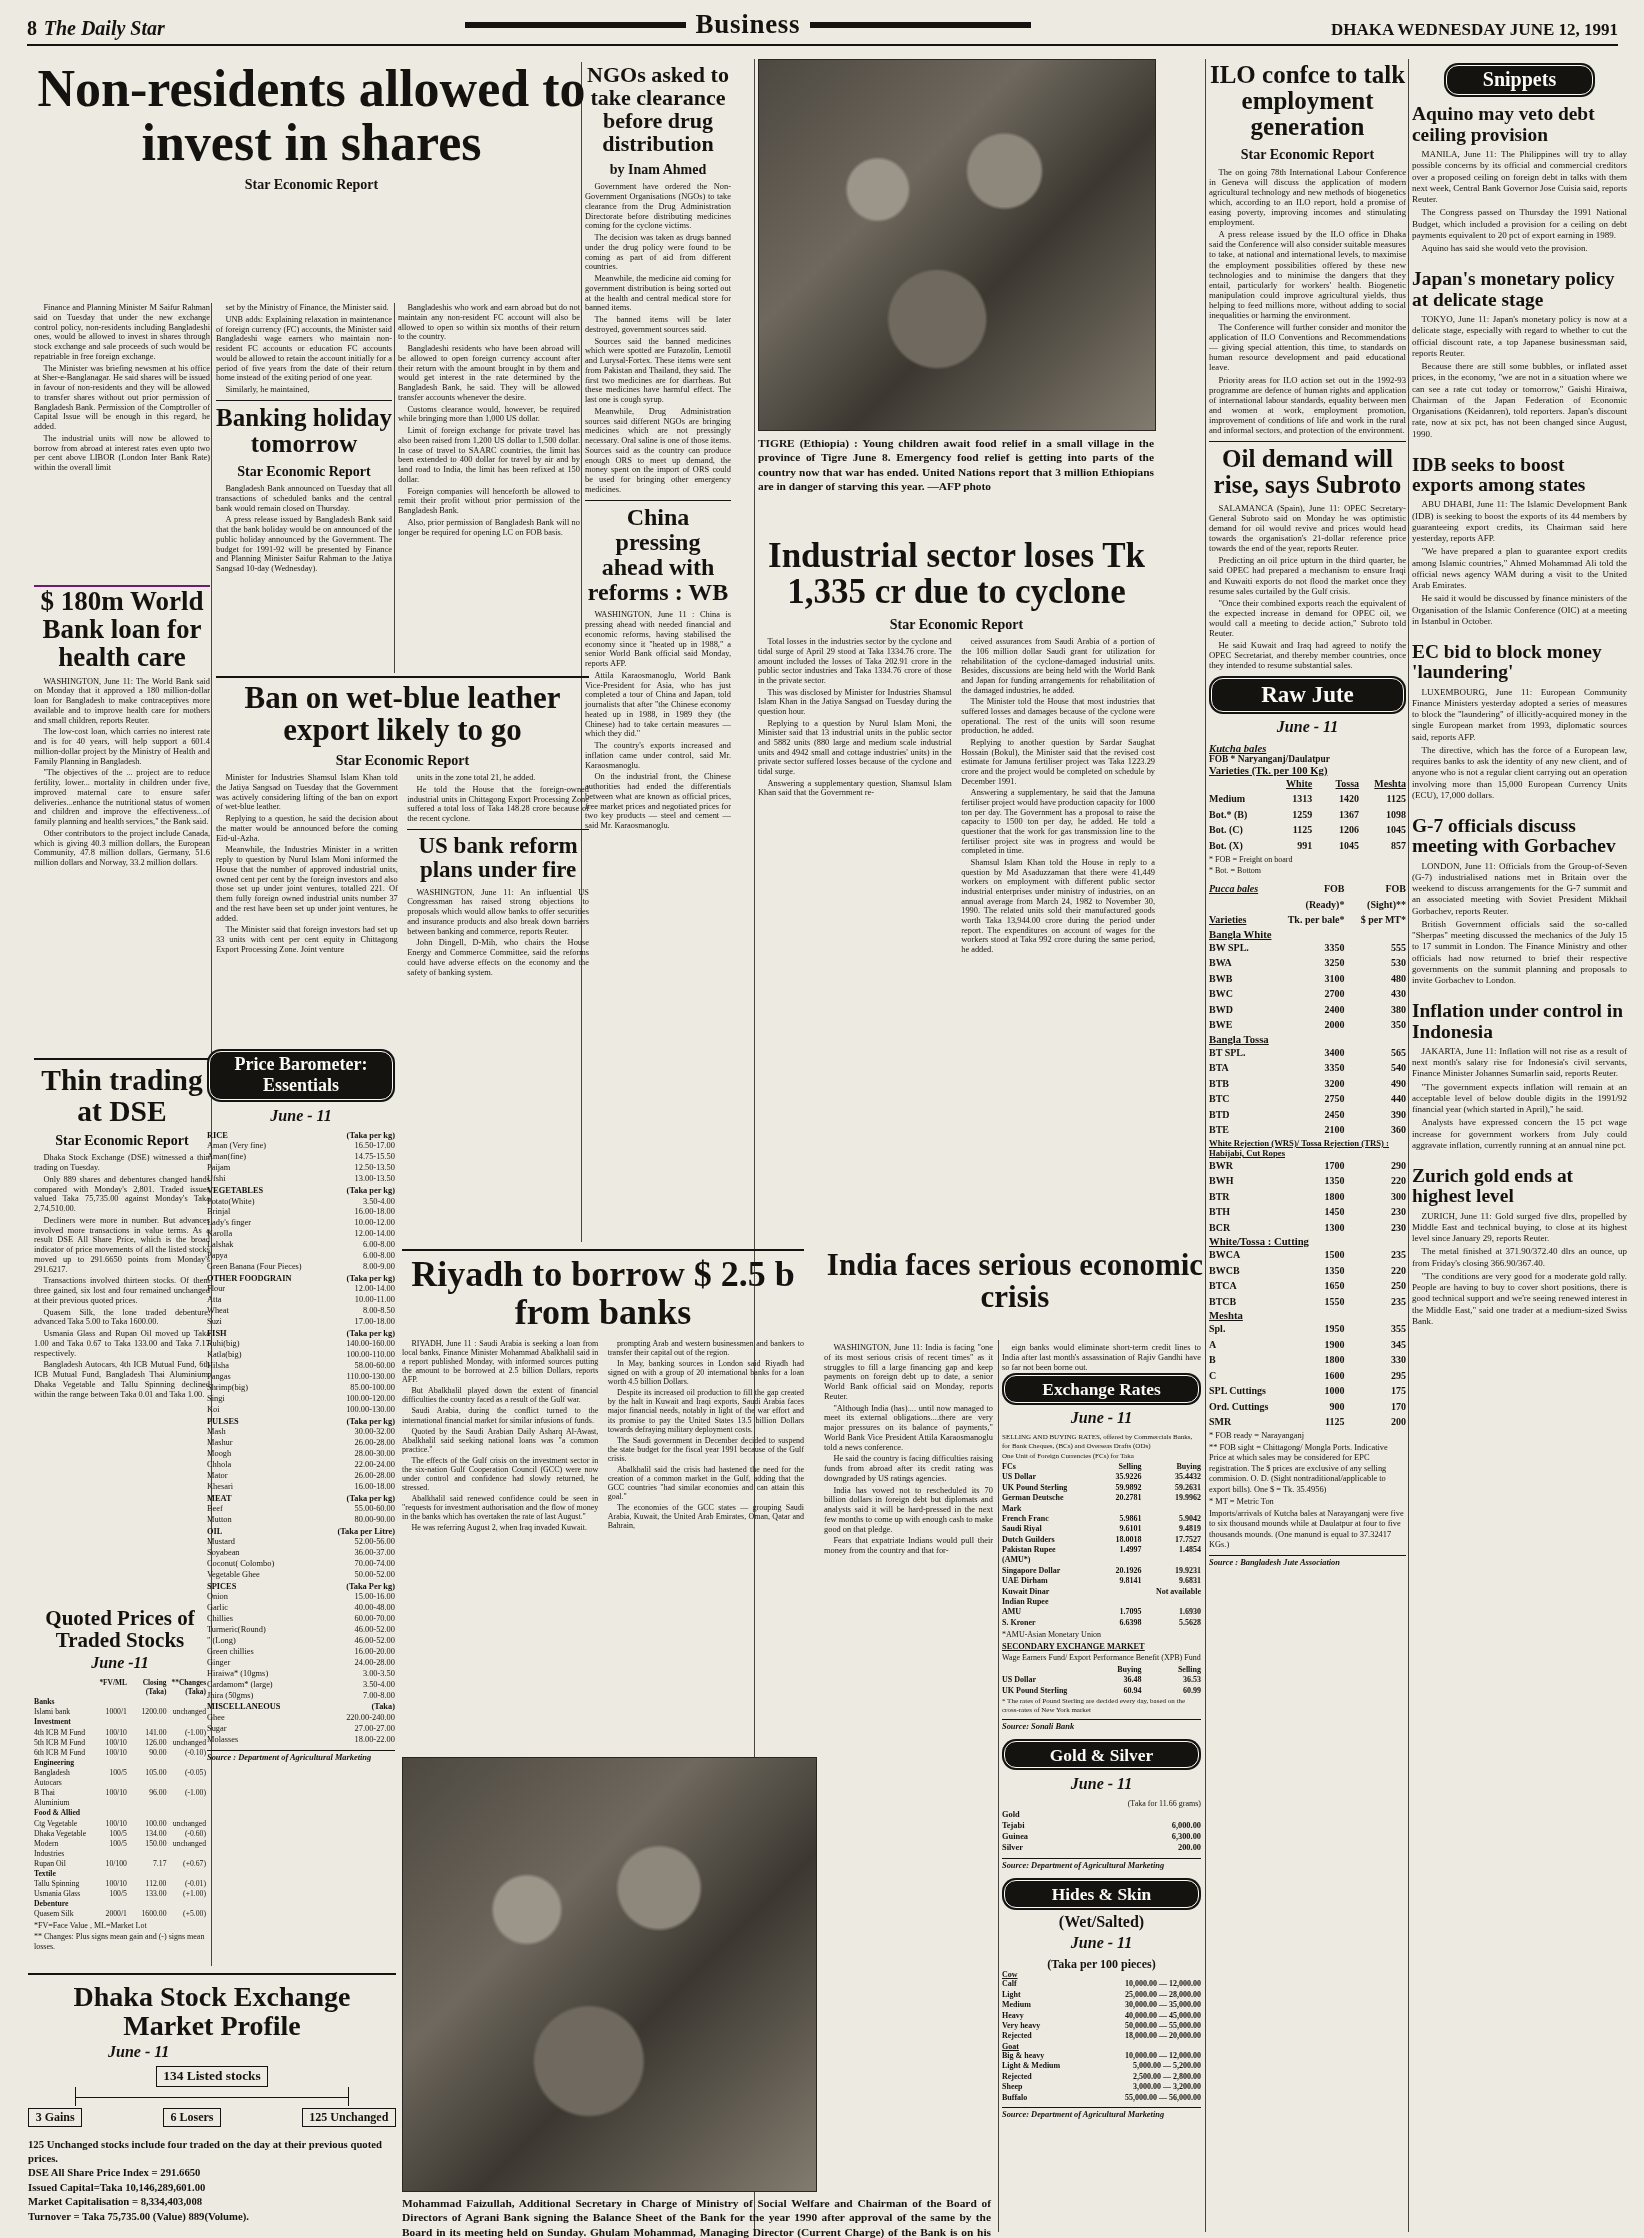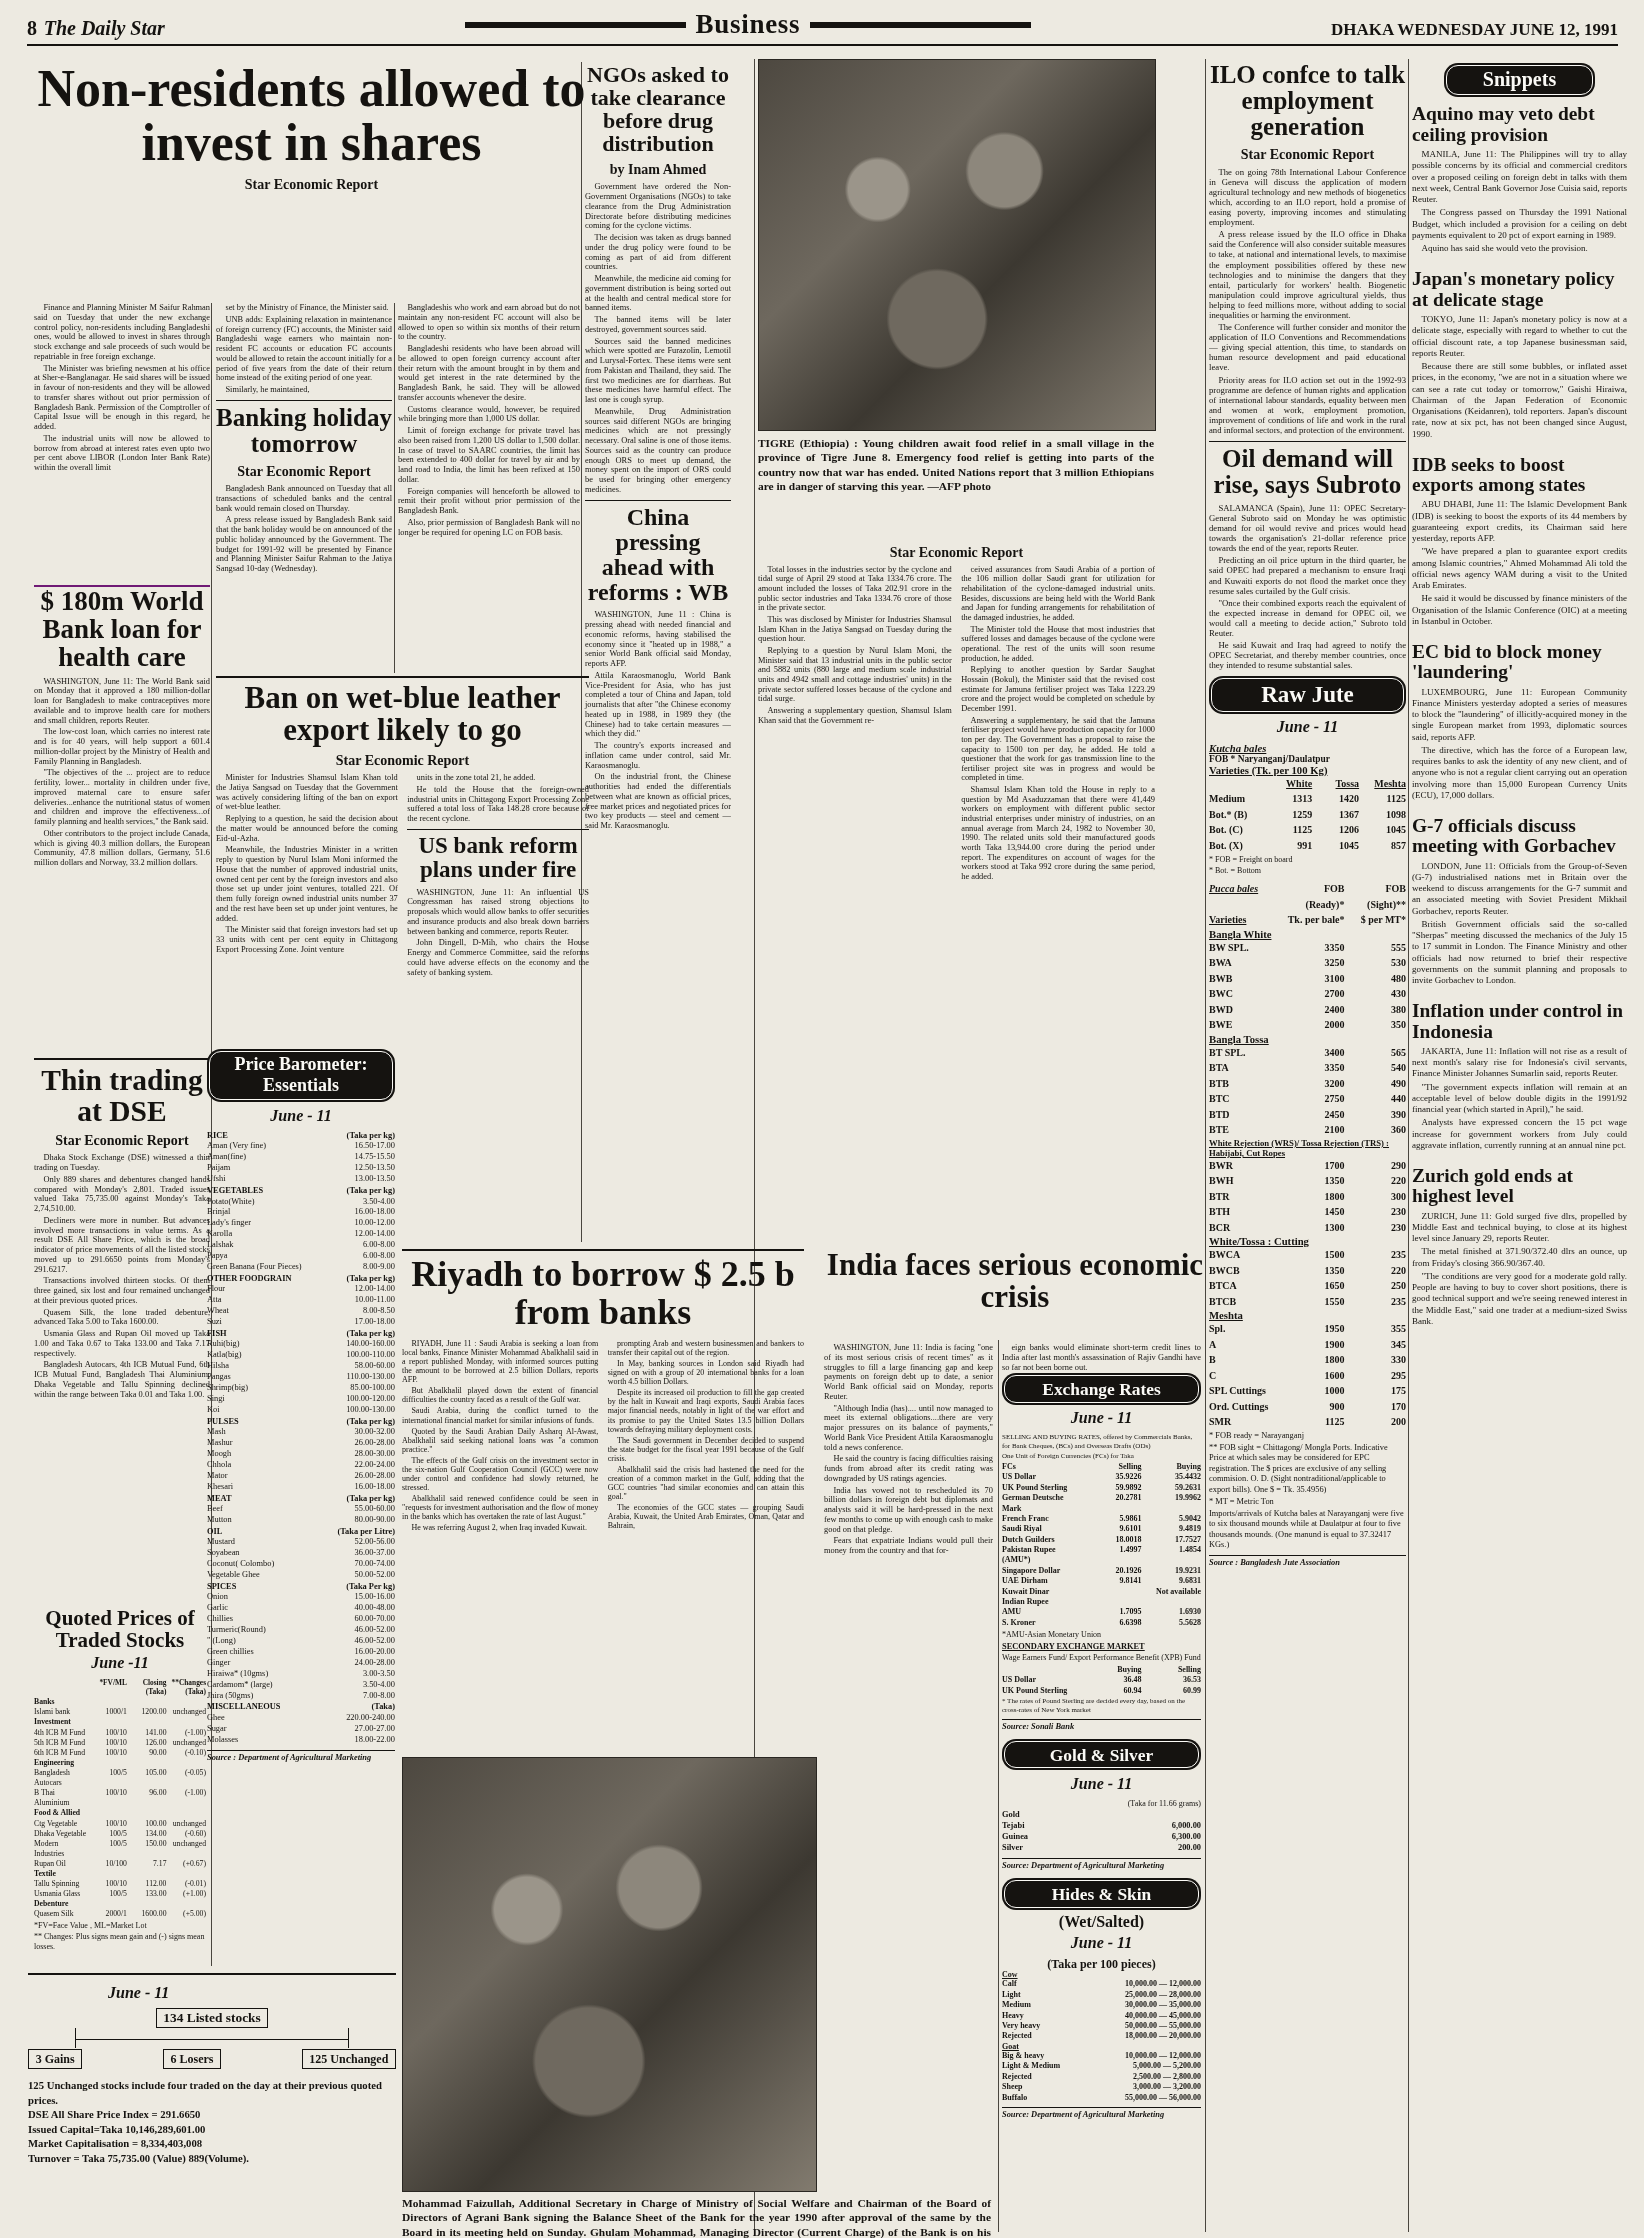--- a/index.html
+++ b/index.html
@@ -234,20 +234,21 @@
           </div>
         </div>
     </div>
     <div>
         <div class="note">*FV=Face Value , ML=Market Lot</div>
         <div class="note">** Changes: Plus signs mean gain and (-) signs mean losses.</div>
       </div>
   </div>
 
   <div class="abs" style="left:28px;top:1973px;width:368px;border-top:2px solid #151310;padding-top:6.7px;">
+    <div class="hl" style="font-size:28px;">Dhaka Stock Exchange Market Profile</div>
     <div class="date" style="text-align:left;margin-left:80px;">June - 11</div>
     <div style="text-align:center;"><span class="boxed" style="font-size:13.4px;">134 Listed stocks</span></div>
     <div style="height:10.7px;border-left:1.3px solid #151310;border-right:1.3px solid #151310;border-bottom:0;margin:0 47px;border-top:0;"></div>
     <div style="border-top:1.3px solid #151310;margin:0 47px;height:8px;border-left:1.3px solid #151310;border-right:1.3px solid #151310;"></div>
     <div style="display:flex;justify-content:space-between;margin-top:1.3px;">
       <span class="boxed" style="font-size:12px;">3 Gains</span>
       <span class="boxed" style="font-size:12px;">6 Losers</span>
       <span class="boxed" style="font-size:12px;">125 Unchanged</span>
     </div>
     <div style="font-size:10.7px;font-weight:bold;margin-top:9.4px;line-height:1.35;">
@@ -558,20 +559,21 @@
           <p class="p">The country's exports increased and inflation came under control, said Mr. Karaosmanoglu.</p>
           <p class="p">On the industrial front, the Chinese authorities had ended the differentials between what are known as official prices, free market prices and negotiated prices for two key products — steel and cement — said Mr. Karaosmanoglu.</p>
         </div>
     </div>
   </div>
 
   <div class="abs photo" style="left:758px;top:59px;width:396px;height:370px;"></div>
   <div class="abs cap" style="left:758px;top:436px;width:396px;">TIGRE (Ethiopia) : Young children await food relief in a small village in the province of Tigre June 8. Emergency food relief is getting into parts of the country now that war has ended. United Nations report that 3 million Ethiopians are in danger of starving this year. —AFP photo</div>
 
   <div class="abs" style="left:758px;top:538px;width:397px;">
+    <div class="hl" style="font-size:35px;">Industrial sector loses Tk 1,335 cr due to cyclone</div>
     <div class="by">Star Economic Report</div>
     <div class="cols2" style="font-size:8.4px;line-height:1.15;">
       <div>
           <p class="p">Total losses in the industries sector by the cyclone and tidal surge of April 29 stood at Taka 1334.76 crore. The amount included the losses of Taka 202.91 crore in the public sector industries and Taka 1334.76 crore of those in the private sector.</p>
           <p class="p">This was disclosed by Minister for Industries Shamsul Islam Khan in the Jatiya Sangsad on Tuesday during the question hour.</p>
           <p class="p">Replying to a question by Nurul Islam Moni, the Minister said that 13 industrial units in the public sector and 5882 units (880 large and medium scale industrial units and 4942 small and cottage industries' units) in the private sector suffered losses because of the cyclone and tidal surge.</p>
           <p class="p">Answering a supplementary question, Shamsul Islam Khan said that the Government re-</p>
         </div>
       <div>
           <p class="p">ceived assurances from Saudi Arabia of a portion of the 106 million dollar Saudi grant for utilization for rehabilitation of the cyclone-damaged industrial units. Besides, discussions are being held with the World Bank and Japan for funding arrangements for rehabilitation of the damaged industries, he added.</p>

